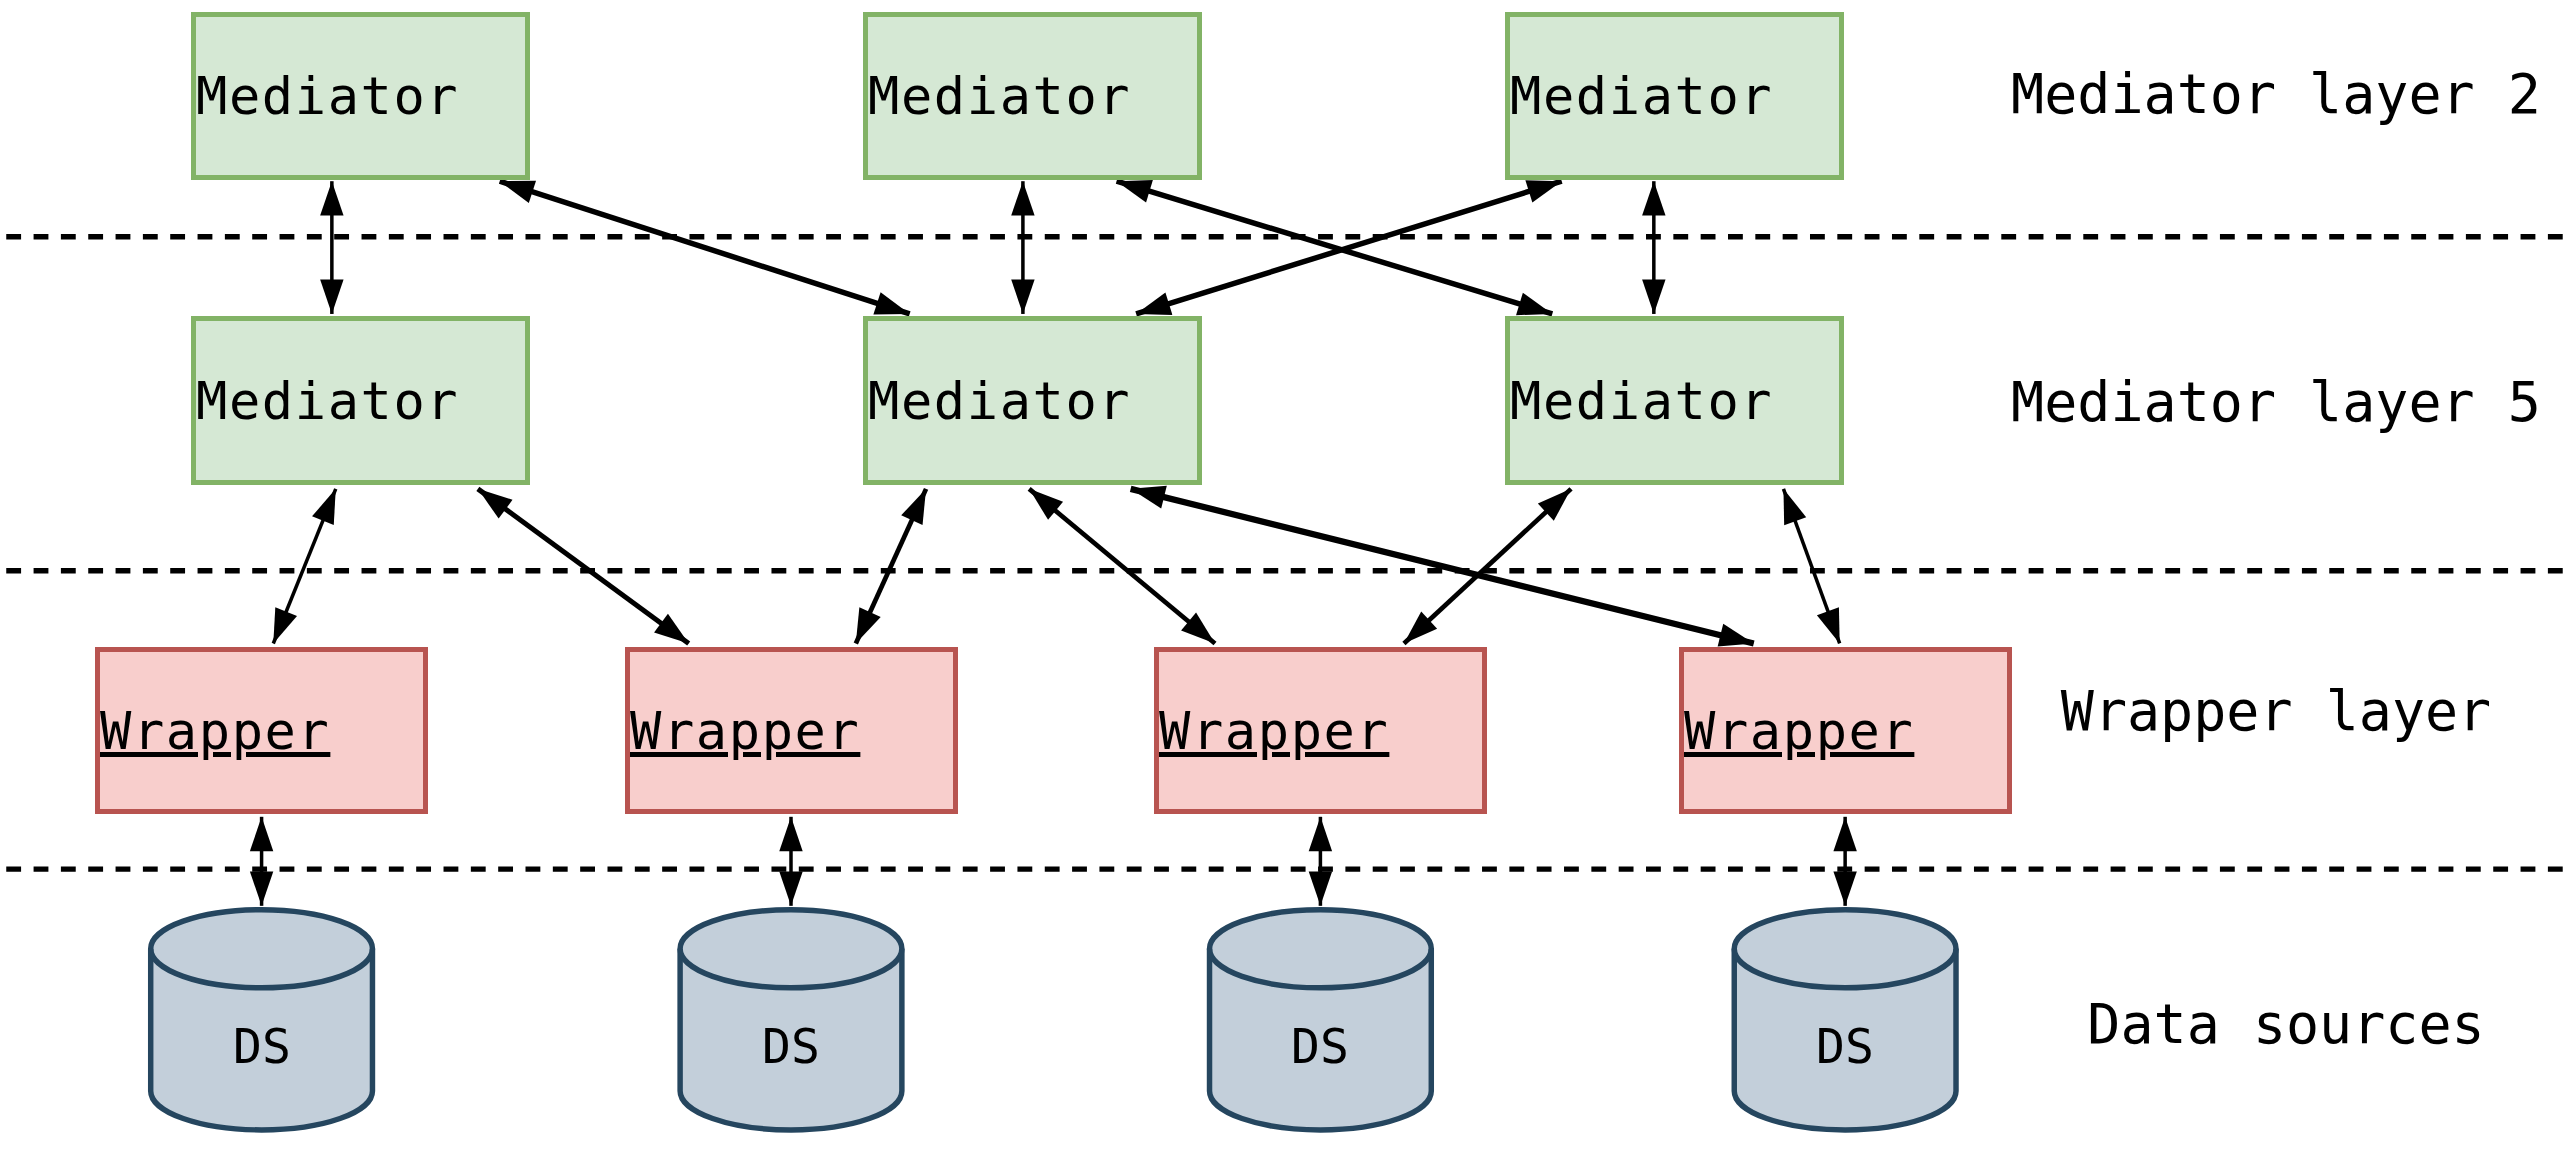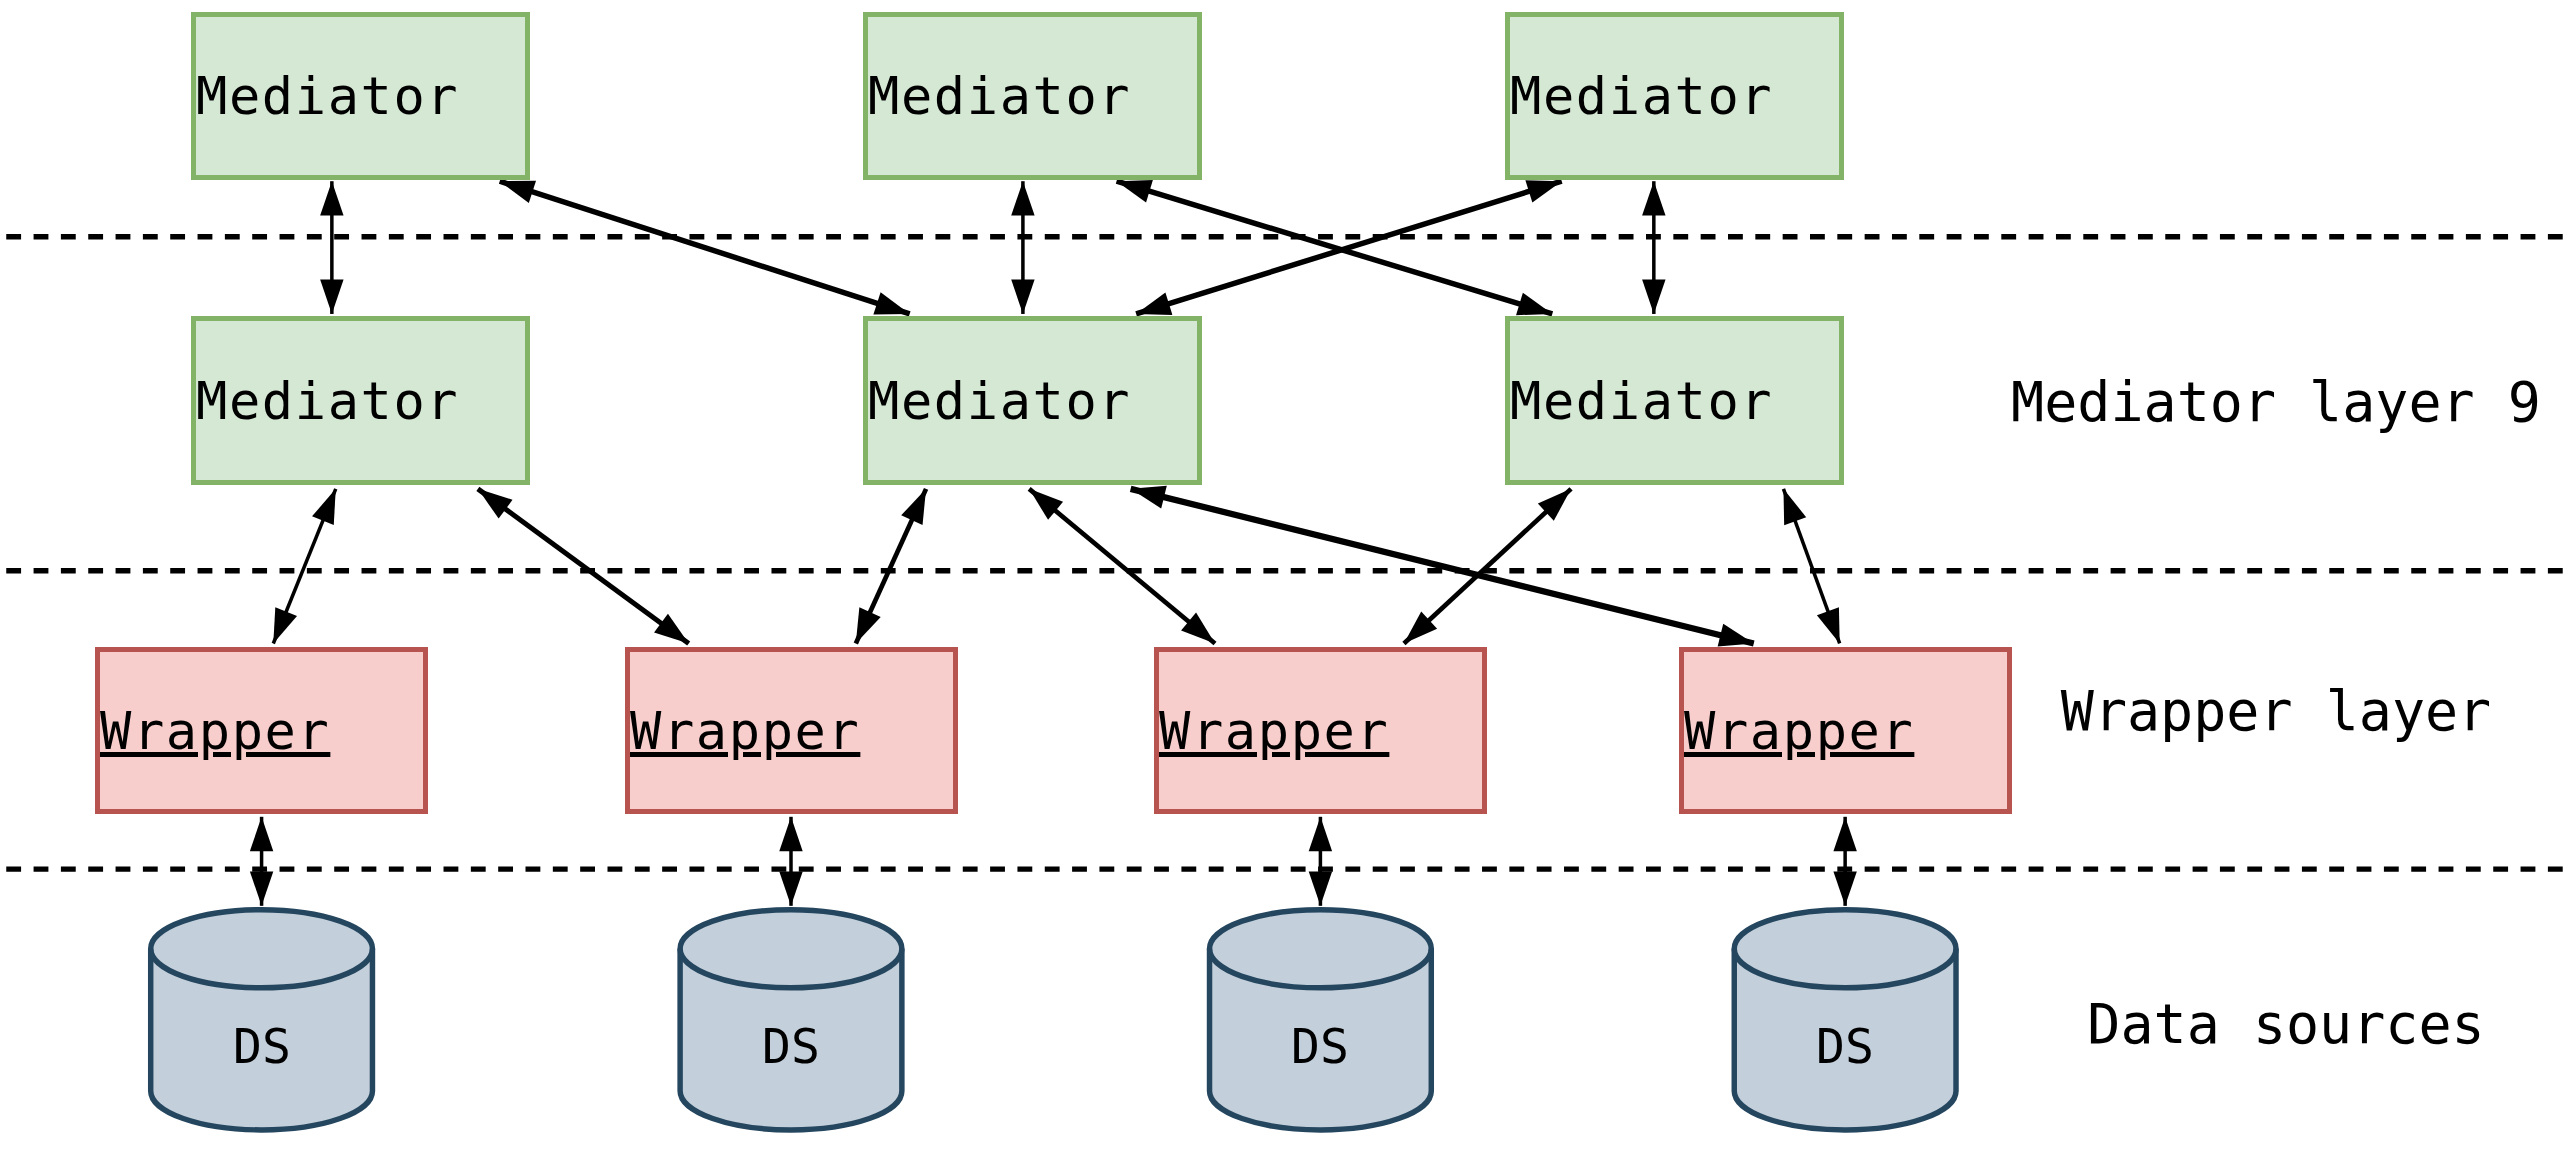--- a/index.html
+++ b/index.html
@@ -164,17 +164,18 @@
     </div>
     <div class="node wrapper" style="left: 625px; top: 647px; width: 333px; height: 167px;">
       <span>Wrapper</span>
     </div>
     <div class="node wrapper" style="left: 1154px; top: 647px; width: 333px; height: 167px;">
       <span>Wrapper</span>
     </div>
     <div class="node wrapper" style="left: 1679px; top: 647px; width: 333px; height: 167px;">
       <span>Wrapper</span>
     </div>
-    <div class="layer-label" style="left: 2276px; top: 402px;">Mediator layer 9</div>
+    <div class="layer-label" style="left: 2276px; top: 94px;">Mediator layer 2</div>
+    <div class="layer-label" style="left: 2276px; top: 402px;">Mediator layer 5</div>
     <div class="layer-label" style="left: 2276px; top: 711px;">Wrapper layer</div>
     <div class="layer-label" style="left: 2286px; top: 1024px;">Data sources</div>
   </div>
 
 
 </body></html>

